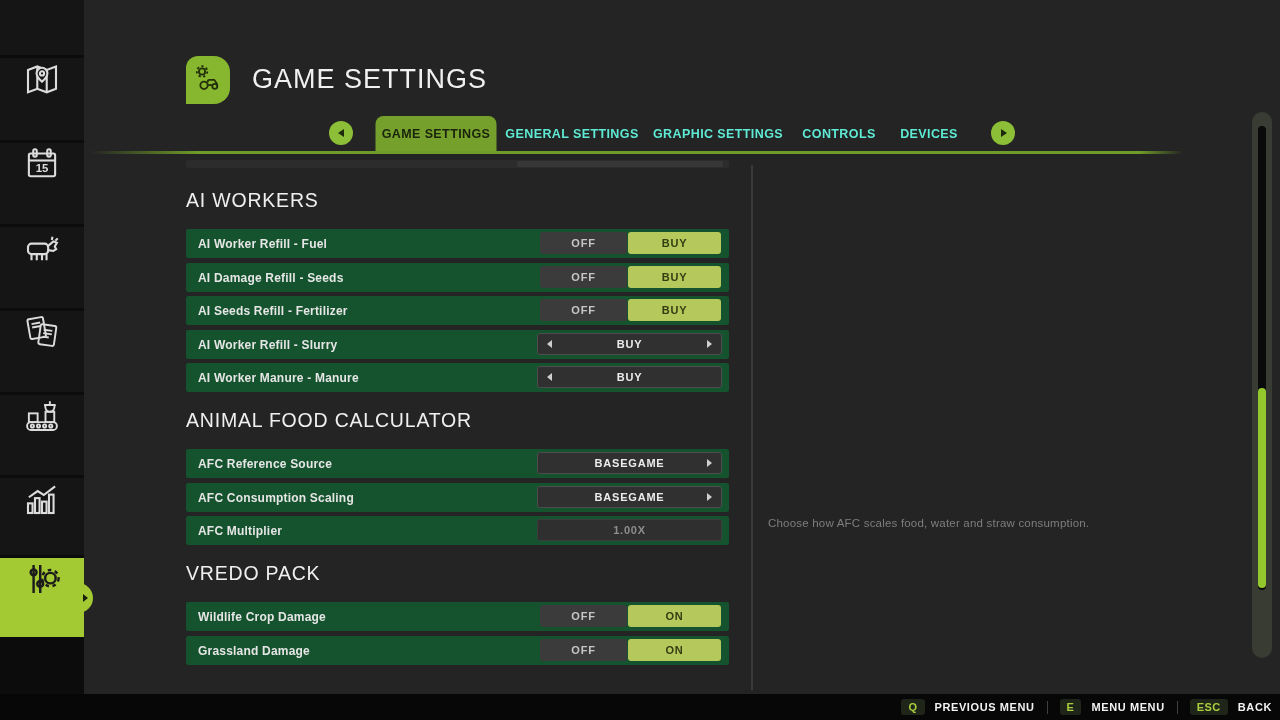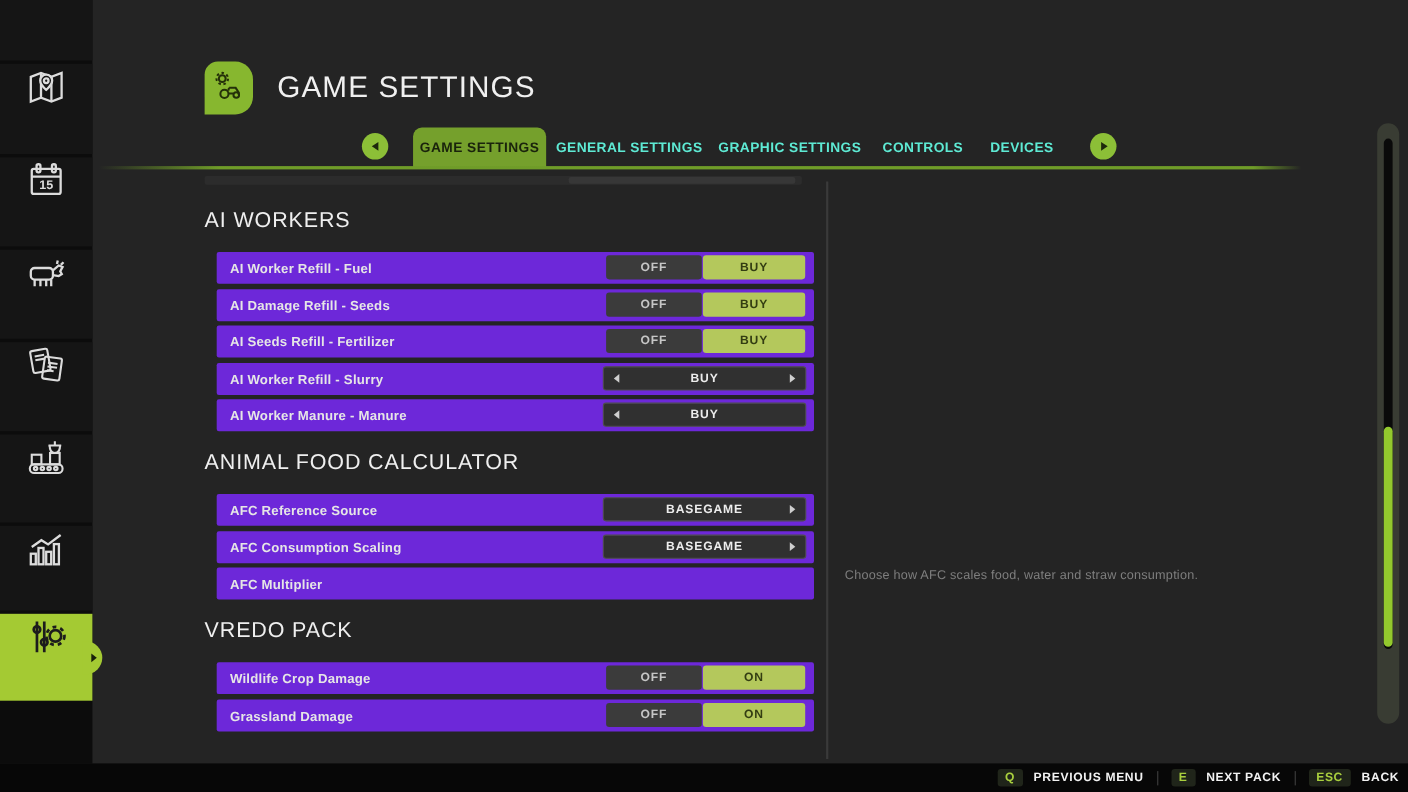--- a/index.html
+++ b/index.html
@@ -32,21 +32,21 @@
   .tab-arrow { position:absolute; top:121px; width:24px; height:24px; border-radius:50%; background:#8cbf37;
                display:flex; align-items:center; justify-content:center; }
   .tab-arrow.prev { left:329px; }
   .tab-arrow.next { left:991px; }
   .atri-l { width:0; height:0; border-top:4px solid transparent; border-bottom:4px solid transparent; border-right:6px solid #1d280c; margin-right:1px;}
   .atri-r { width:0; height:0; border-top:4px solid transparent; border-bottom:4px solid transparent; border-left:6px solid #1d280c; margin-left:1px;}
   
   .clipped-row { position:absolute; left:186px; top:160px; width:543px; height:8px; background:#2c2c2c; border-radius:2px; }
   .clipped-ctrl { position:absolute; left:331px; top:1px; width:206px; height:6px; background:#373737; border-radius:2px; }
   .section-title { position:absolute; left:186px; font-size:19.5px; color:#efefef; letter-spacing:0.8px; }
-  .row { position:absolute; left:197px; width:543px; height:29px; background:#6d28d9; border-radius:2px;text-decoration:underline; }
+  .row { position:absolute; left:186px; width:543px; height:29px; background:#14532d; border-radius:2px;text-decoration:underline; }
   .row-label { position:absolute; left:12px; top:50%; transform:translateY(-50%);
                font-size:12px; font-weight:bold; color:#e6e6e6; letter-spacing:0.2px; white-space:nowrap; }
   .ctrl-toggle { position:absolute; left:354px; top:3px; height:22px; display:flex; gap:1px; }
   .seg { display:flex; align-items:center; justify-content:center; font-size:11px; font-weight:bold;
          letter-spacing:0.8px; border-radius:3px; }
   .seg.inactive { width:87px; background:#3b3b3b; color:#c6c6c6; }
   .seg.selected { width:93px; background:#b4c85c; color:#333d12; }
   .ctrl-select { position:absolute; left:351px; top:3px; width:183px; height:20px; background:#303030;
                  border:1px solid #4d4d4d; border-radius:3px; display:flex; align-items:center; justify-content:center;
                  font-size:11px; font-weight:bold; color:#ececec; letter-spacing:0.8px; }
@@ -254,20 +254,23 @@
       </div>
       <div class="row" style="top: 483px;">
         <div class="row-label">AFC Consumption Scaling</div>
         <div class="ctrl-select">
           <span>BASEGAME</span>
           <span class="tri-r"></span>
         </div>
       </div>
       <div class="row" style="top: 516px;">
         <div class="row-label">AFC Multiplier</div>
+        <div class="ctrl-select readonly">
+          <span>1.00X</span>
+        </div>
       </div>
       <div class="section-title" style="top: 562px;">VREDO PACK</div>
       <div class="row" style="top: 602px;">
         <div class="row-label">Wildlife Crop Damage</div>
         <div class="ctrl-toggle">
           <div class="seg inactive">OFF</div>
           <div class="seg selected">ON</div>
         </div>
       </div>
       <div class="row" style="top: 636px;">
@@ -285,19 +288,19 @@
   <div class="scrollbar">
     <div class="scroll-track"></div>
     <div class="scroll-thumb"></div>
   </div>
 
   <div class="footer">
       <span class="key">Q</span>
       <span class="hint-label">PREVIOUS MENU</span>
       <div class="hint-div"></div>
       <span class="key">E</span>
-      <span class="hint-label">NEXT PACK</span>
+      <span class="hint-label">MENU MENU</span>
       <div class="hint-div"></div>
       <span class="key">ESC</span>
       <span class="hint-label">BACK</span>
     </div>
 
 </div>
 
 </body></html>

